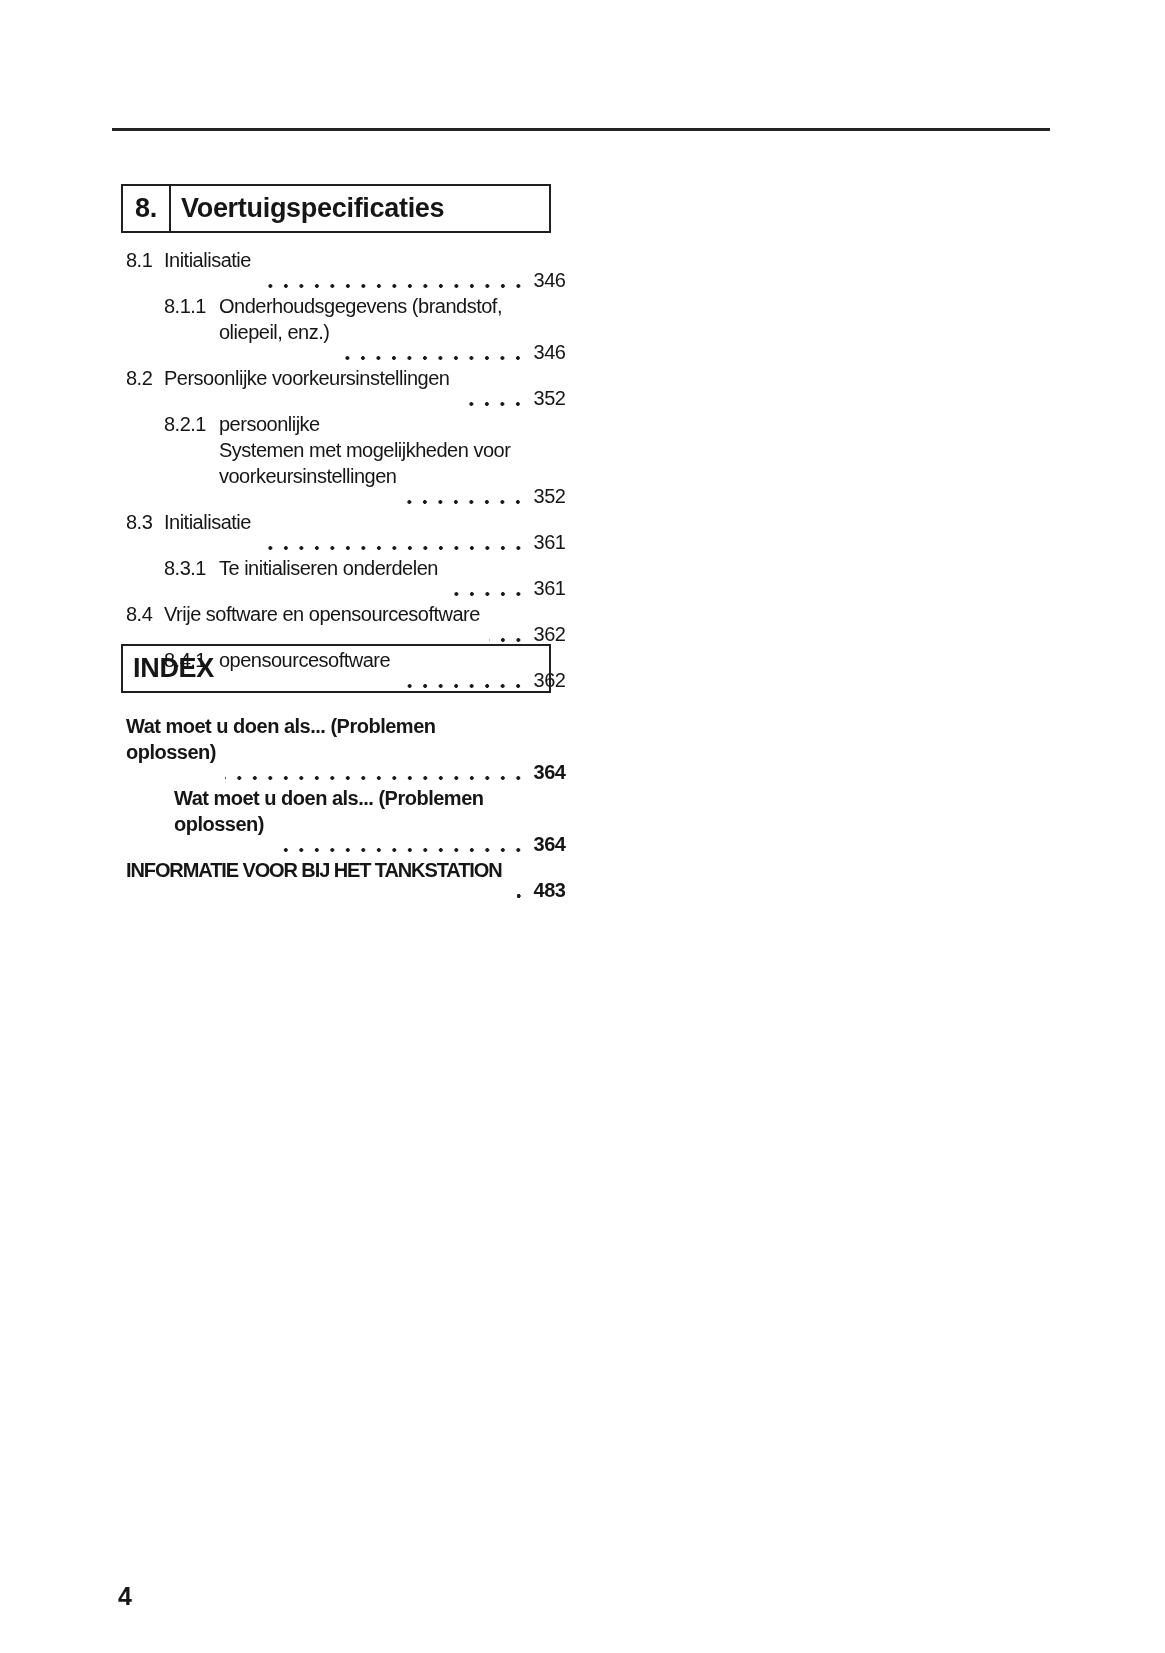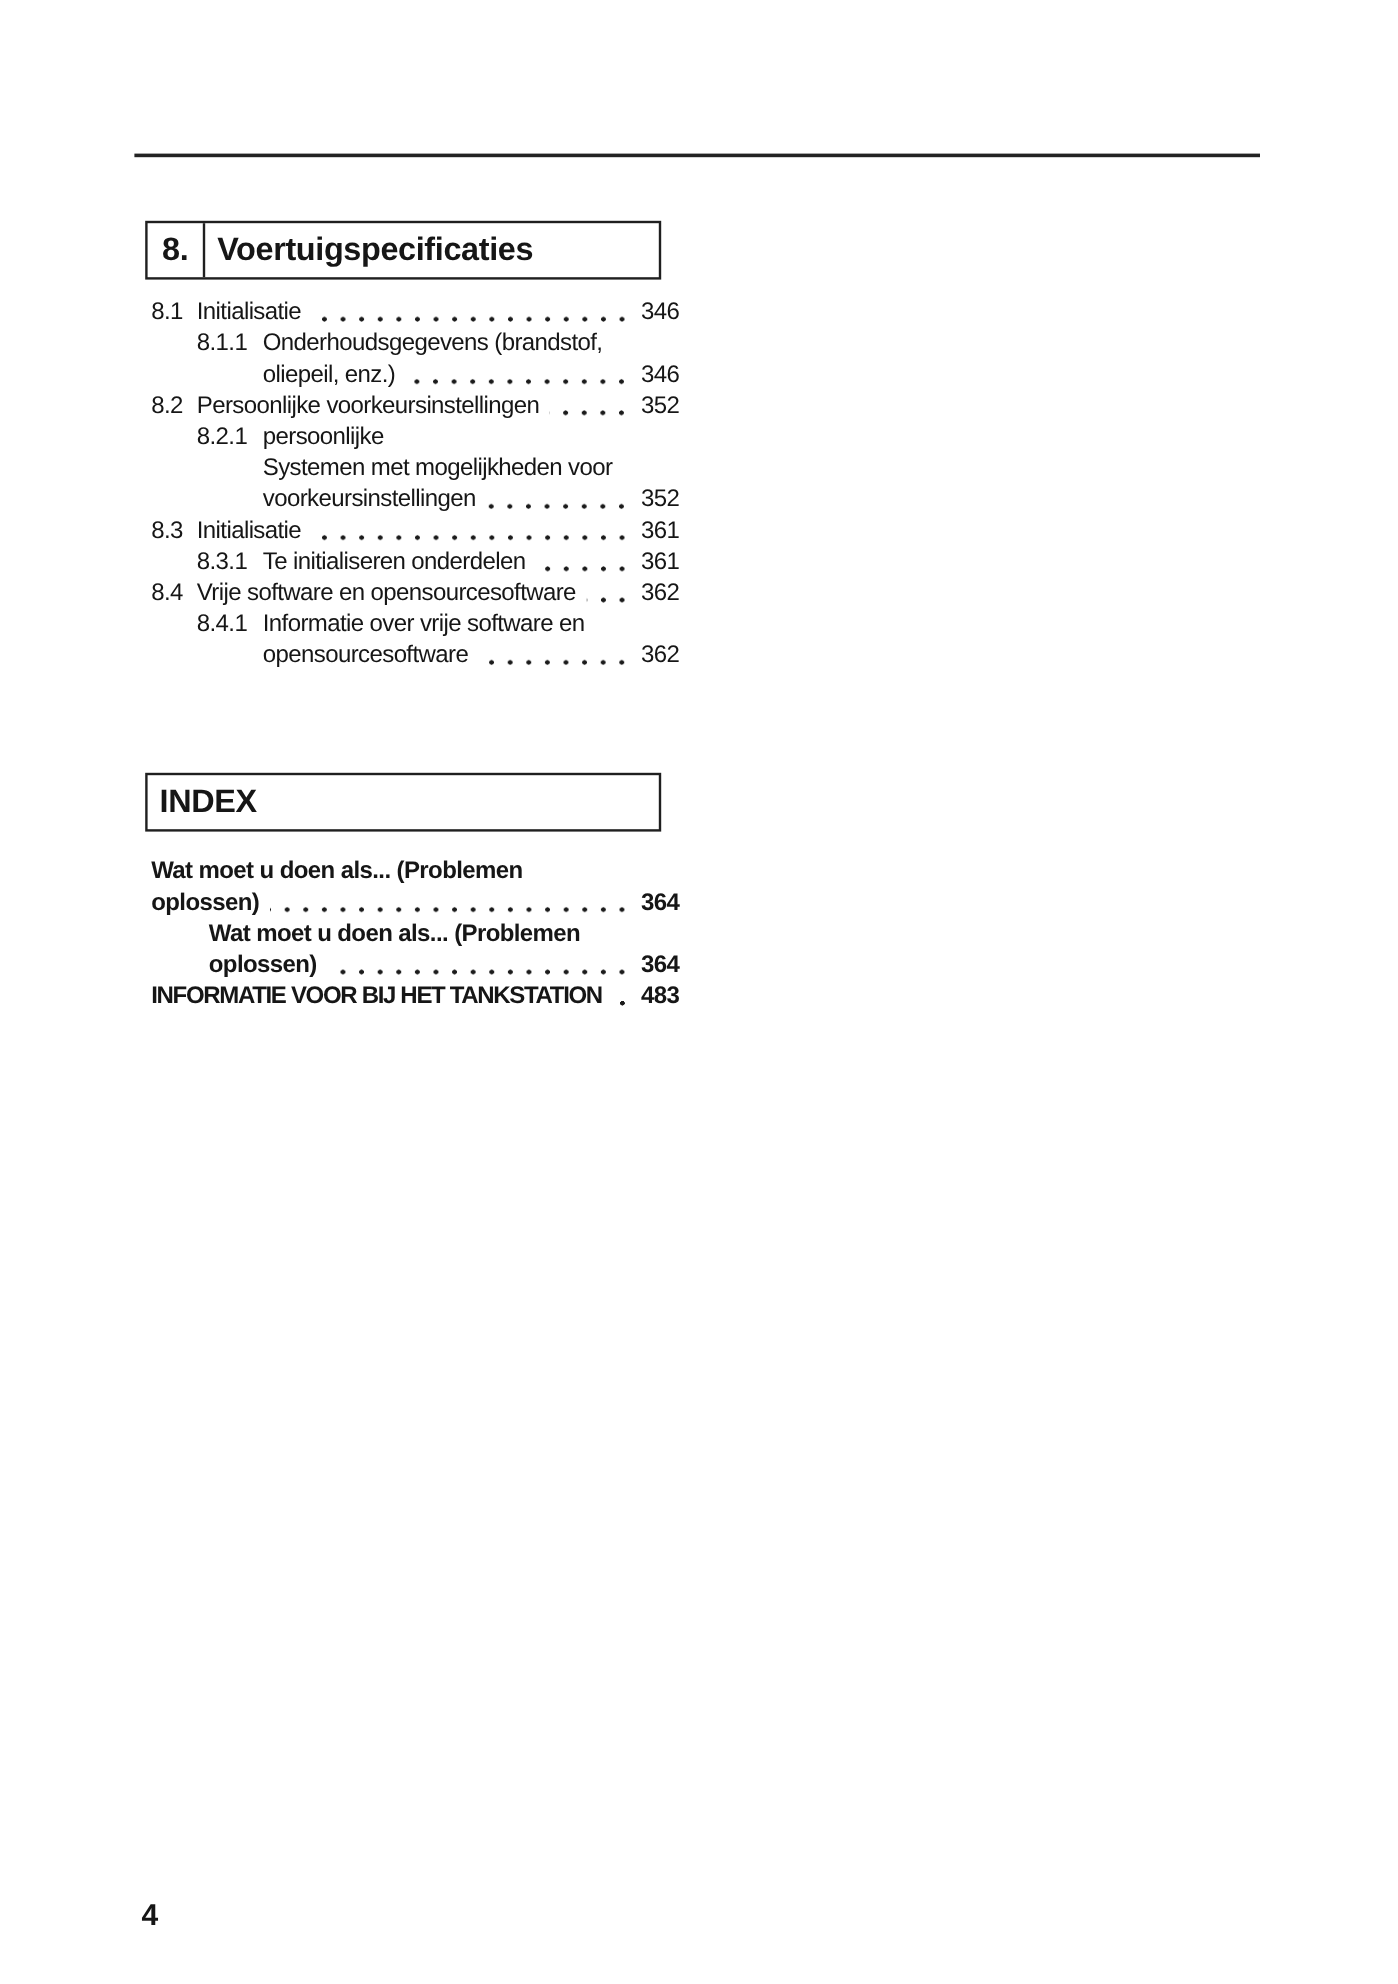--- a/index.html
+++ b/index.html
@@ -47,21 +47,21 @@
   .label { white-space:nowrap; flex:0 0 auto; }
   .caps  { letter-spacing:-1.1px; }
   .dots {
     flex:1 1 auto; min-width:13px; align-self:stretch;
     margin:0 7px 0 9px;
     background-image:radial-gradient(circle, #1b1b1b 1.75px, transparent 2.15px);
     background-size:15.5px 6px;
     background-repeat:repeat-x;
     background-position:right 0 bottom 4px;
   }
-  .pg { flex:0 0 auto; min-width:33px; text-align:right; }
+  .pg { flex:0 0 auto; min-width:33px; text-align:center;margin-top:20px; }
   .folio {
     position:absolute; left:118px; top:1582px;
     font-weight:bold; font-size:25px;
   }
 </style>
 </head>
 <body>
 
 <div class="page">
 
@@ -151,21 +151,20 @@
         <span class="label">Vrije software en opensourcesoftware</span>
         <span class="dots"></span>
         <span class="pg">362</span>
       </div>
         </div>
     </div>
 
     <div class="row lvl2">
       <span class="num">8.4.1</span>
       <div class="body">
-        <div>Informatie over vrije software en</div>
         <div class="tline">
           <span class="label">opensourcesoftware</span>
           <span class="dots"></span>
           <span class="pg">362</span>
         </div>
       </div>
     </div>
 
   </div>
 

